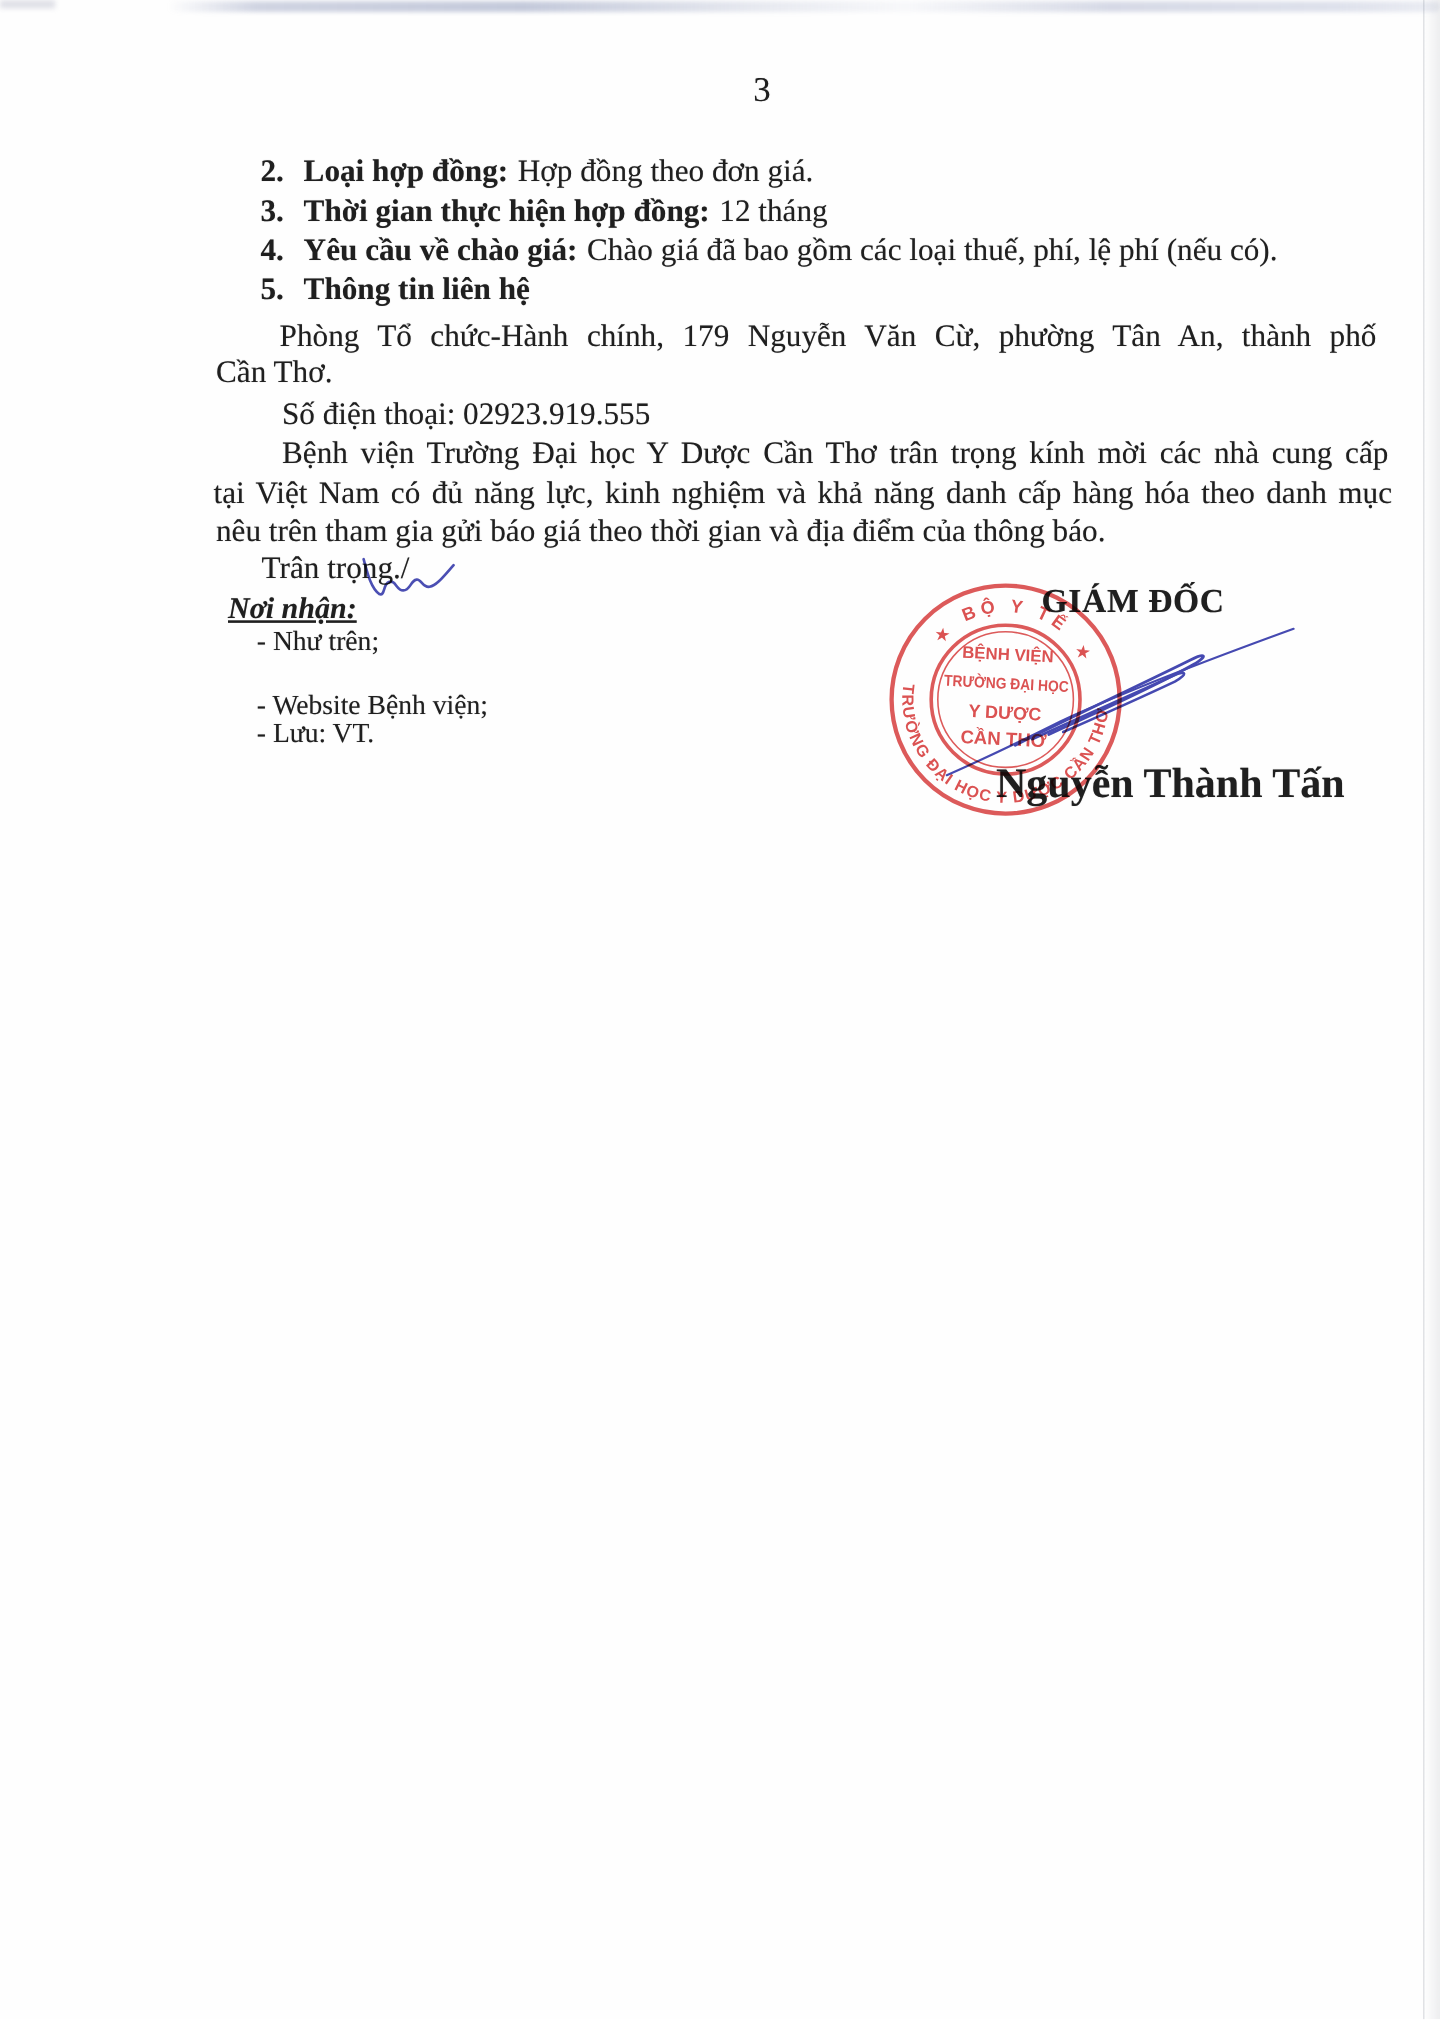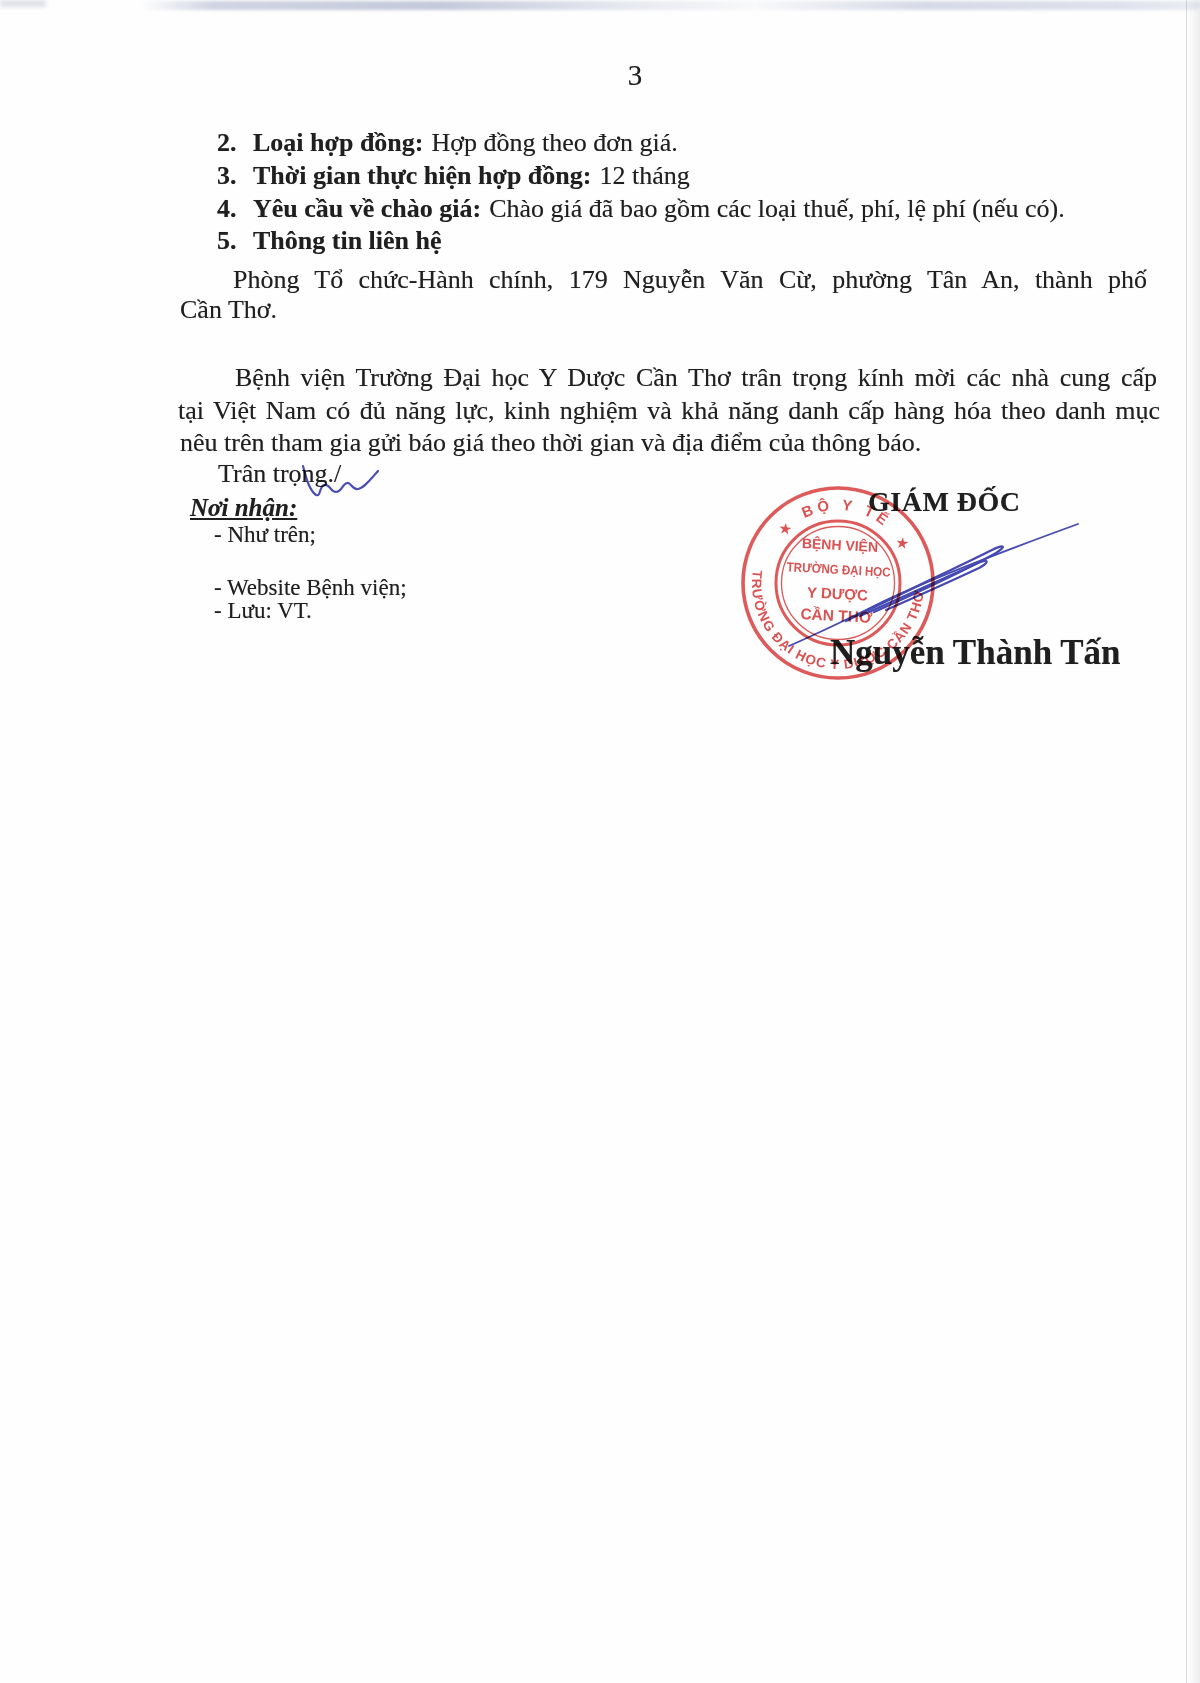--- a/index.html
+++ b/index.html
@@ -64,20 +64,21 @@
   </div>
   <div class="abs body-line ink" style="left:217px; top:192px;">
     <span class="num">4.</span><span class="b">Yêu cầu về chào giá:</span><span class="li-text">Chào giá đã bao gồm các loại thuế, phí, lệ phí (nếu có).</span>
   </div>
   <div class="abs body-line ink" style="left:217px; top:224px;">
     <span class="num">5.</span><span class="b">Thông tin liên hệ</span>
   </div>
 
   <div class="abs body-line jline ink" style="left:233px; top:263px; width:914px;">Phòng Tổ chức-Hành chính, 179 Nguyễn Văn Cừ, phường Tân An, thành phố</div>
   <div class="abs body-line ink" style="left:180px; top:293px;">Cần Thơ.</div>
+  <div class="abs body-line ink" style="left:235px; top:328px;">Số điện thoại: 02923.919.555</div>
 
   <div class="abs body-line jline ink" style="left:235px; top:361px; width:922px;">Bệnh viện Trường Đại học Y Dược Cần Thơ trân trọng kính mời các nhà cung cấp</div>
   <div class="abs body-line jline ink" style="left:178px; top:394px; width:982px;">tại Việt Nam có đủ năng lực, kinh nghiệm và khả năng danh cấp hàng hóa theo danh mục</div>
   <div class="abs body-line ink" style="left:180px; top:426px;">nêu trên tham gia gửi báo giá theo thời gian và địa điểm của thông báo.</div>
 
   <div class="abs body-line ink" style="left:218px; top:457px;">Trân trọng./</div>
 
   <svg class="flourish-svg" style="left:295px; top:462px;" width="95" height="45" viewBox="295 462 95 45">
     <path d="M 303,466 C 306,477 309,490 316,495 C 321,497 319,487 324,485 C 330,483 330,492 336,492 C 342,492 342,484 347,483 C 351,482 352,490 358,489 C 364,488 370,480 378,471" fill="none" stroke="#3c40ae" stroke-width="2.2" stroke-linecap="round" opacity=".92"></path>
   </svg>

